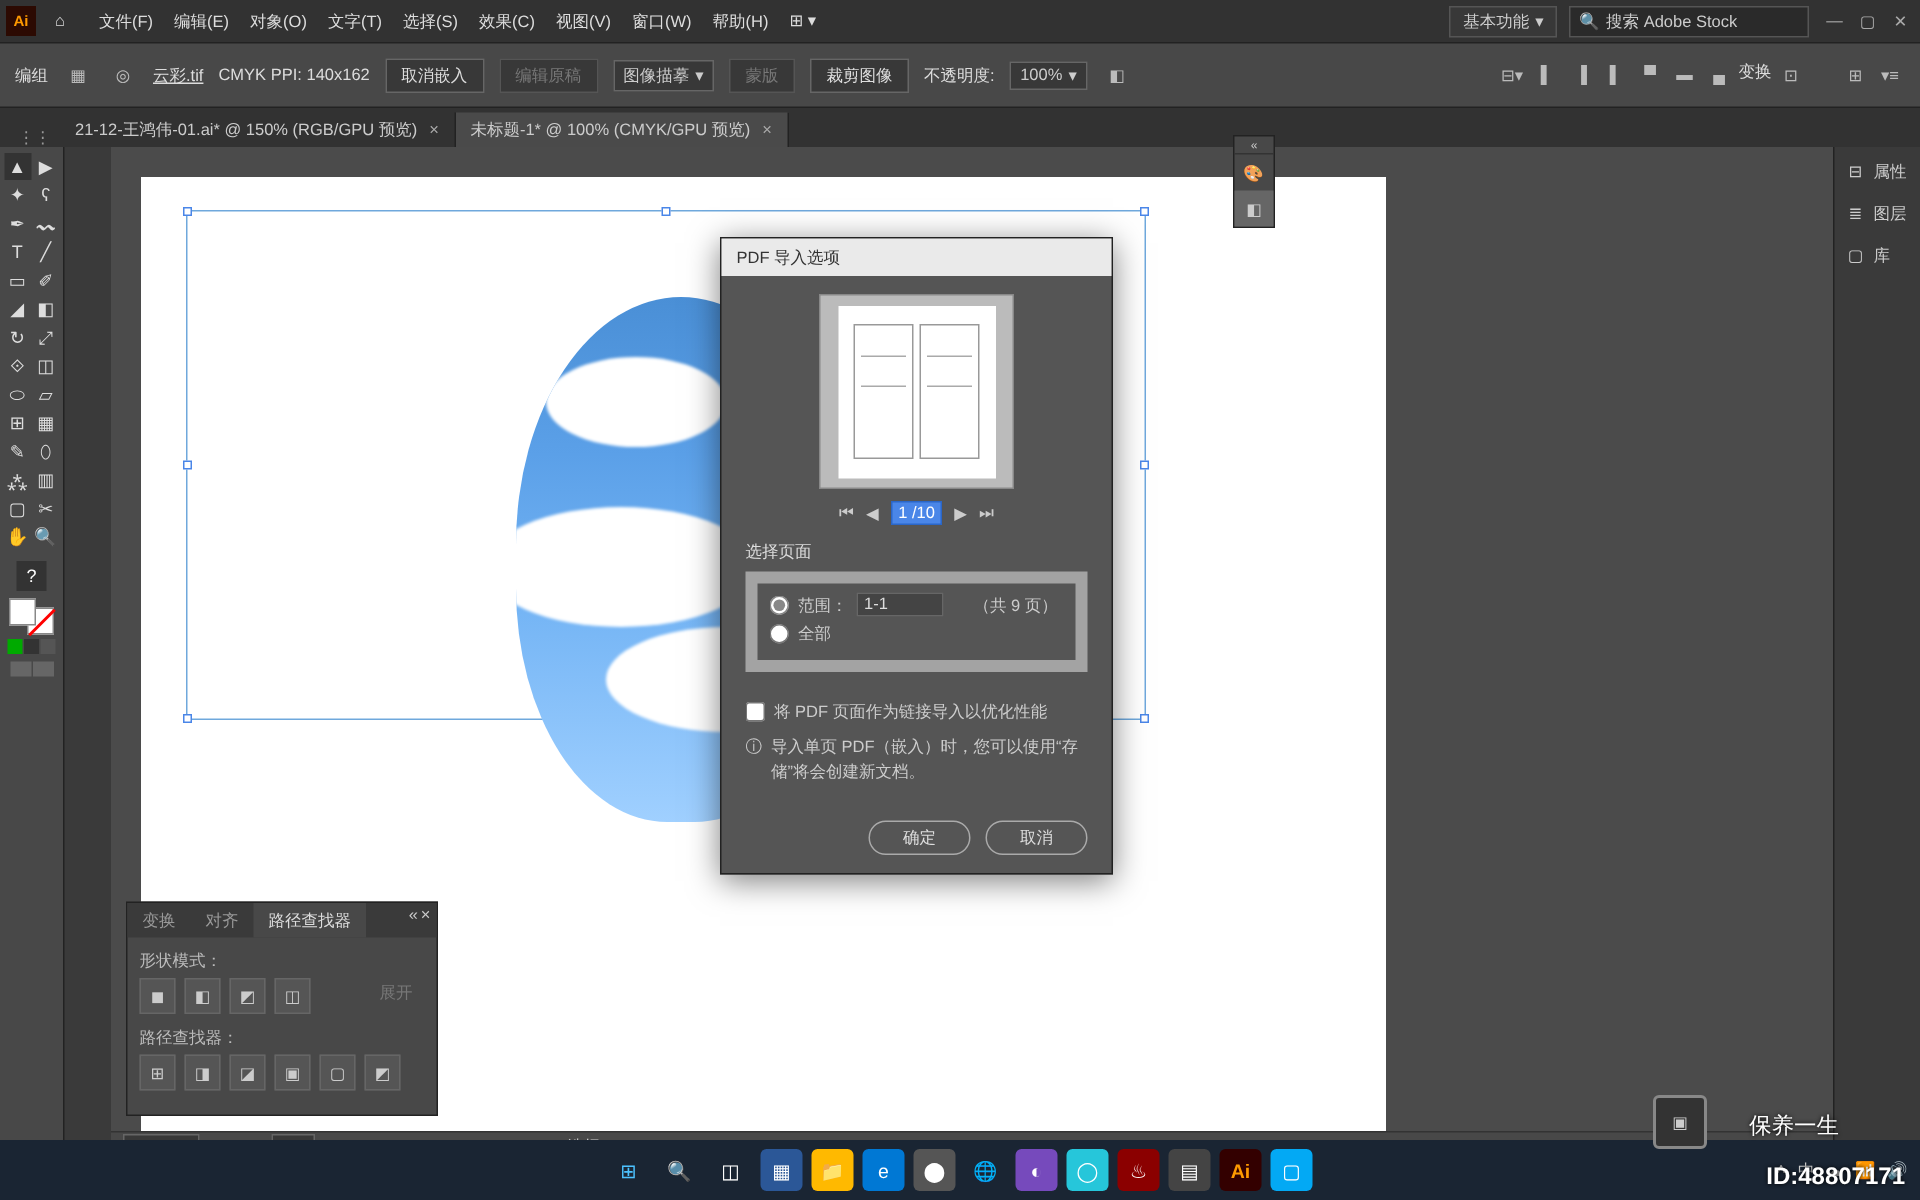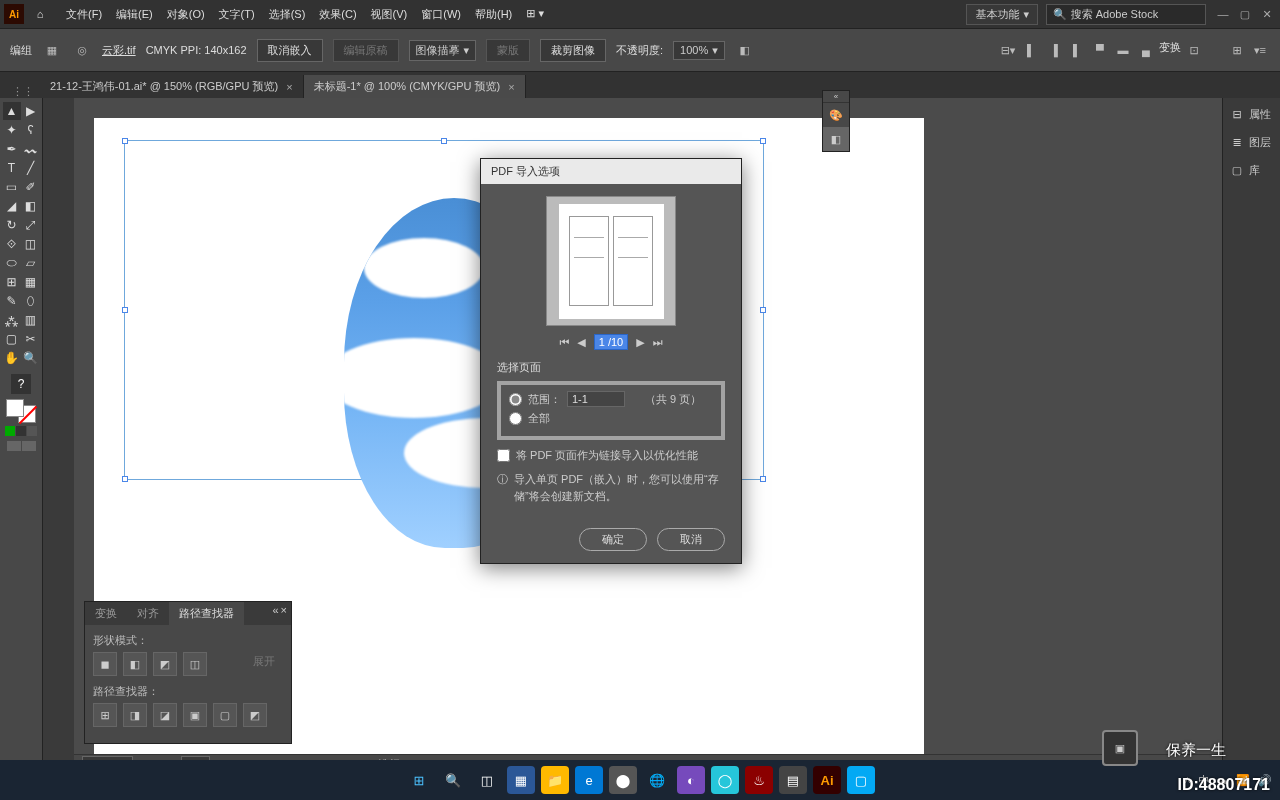--- a/index.html
+++ b/index.html
@@ -56,21 +56,21 @@
 .thumb-area{display:flex;justify-content:center;margin-bottom:8px}
 .thumb{width:130px;height:130px;background:#bbb;border:1px solid #888;display:flex;align-items:center;justify-content:center}
 .thumb-inner{width:105px;height:115px;background:#fff;display:flex;gap:4px;padding:8px;align-items:center;justify-content:center}
 .tech-draw{width:40px;height:90px;border:1px solid #999;position:relative}
 .tech-draw::before,.tech-draw::after{content:"";position:absolute;left:4px;right:4px;height:1px;background:#aaa}
 .tech-draw::before{top:20px}.tech-draw::after{top:40px}
 .pager{display:flex;justify-content:center;align-items:center;gap:8px;margin-bottom:10px}
 .pager .arr{color:#ccc;cursor:pointer}
 .page-ind{background:#4a86e8;color:#fff;padding:1px 4px;border:1px solid #2a66c8}
 .sect-label{color:#ddd;margin-bottom:6px;display:block}
-.highlight-box{border:4px solid #a3a3a3;padding:6px 8px;margin-bottom:8px}
+.highlight-box{border:8px solid #a3a3a3;padding:6px 8px;margin-bottom:19px}
 .radio-row{display:flex;align-items:center;gap:6px;color:#ddd;margin-bottom:4px}
 .radio-row input[type=radio]{accent-color:#888}
 .range-inp{background:#444;border:1px solid #666;padding:1px 4px;width:58px;color:#ddd}
 .hint-row{display:flex;align-items:flex-start;gap:6px;color:#bbb;margin-top:8px;font-size:10px;line-height:1.5}
 .chk-row{display:flex;align-items:center;gap:6px;margin-top:8px}
 .dlg-btns{display:flex;justify-content:flex-end;gap:10px;padding:12px 16px}
 .dlg-btn{border:1px solid #aaa;border-radius:12px;padding:3px 22px;background:transparent;color:#ddd;cursor:pointer}
 .pathfinder{position:absolute;bottom:56px;left:84px;width:208px;background:#484848;border:1px solid #222}
 .pf-hdr{display:flex;background:#3a3a3a}
 .pf-tab{padding:4px 10px;color:#999}

